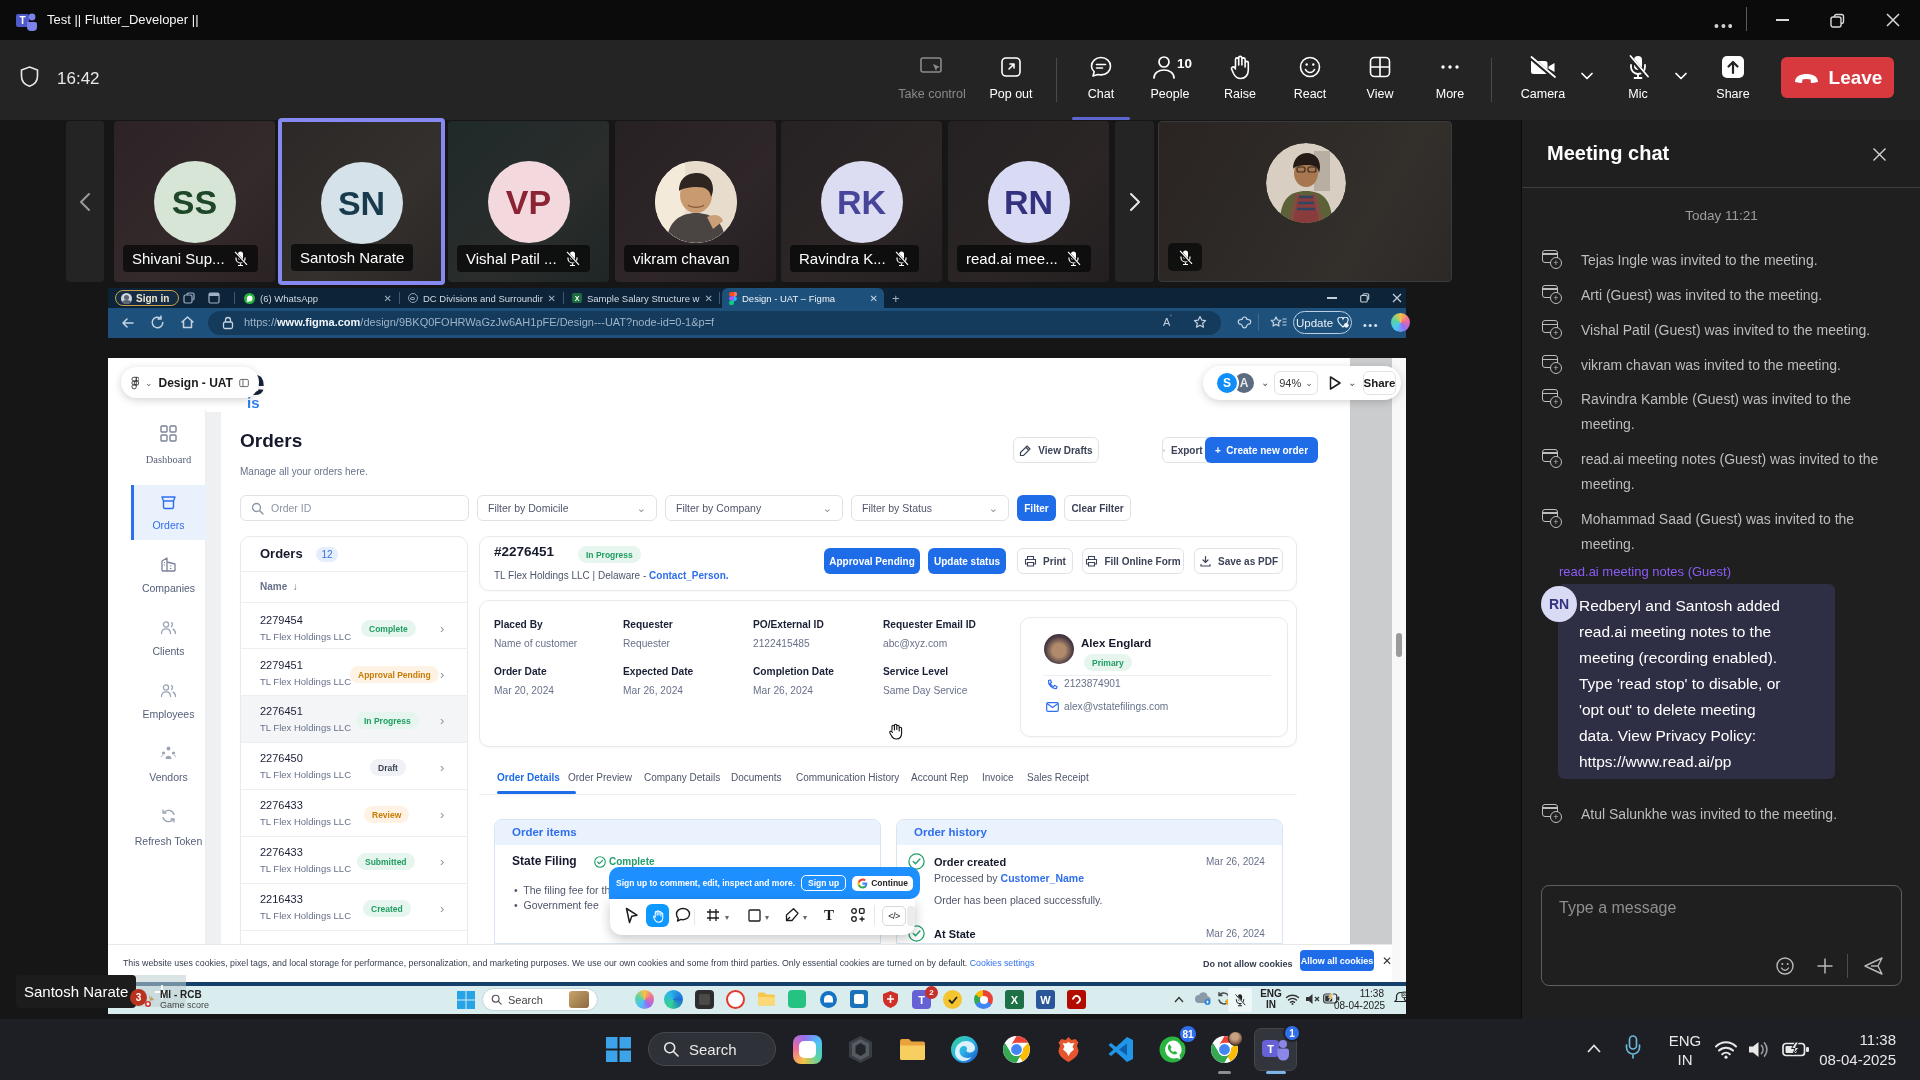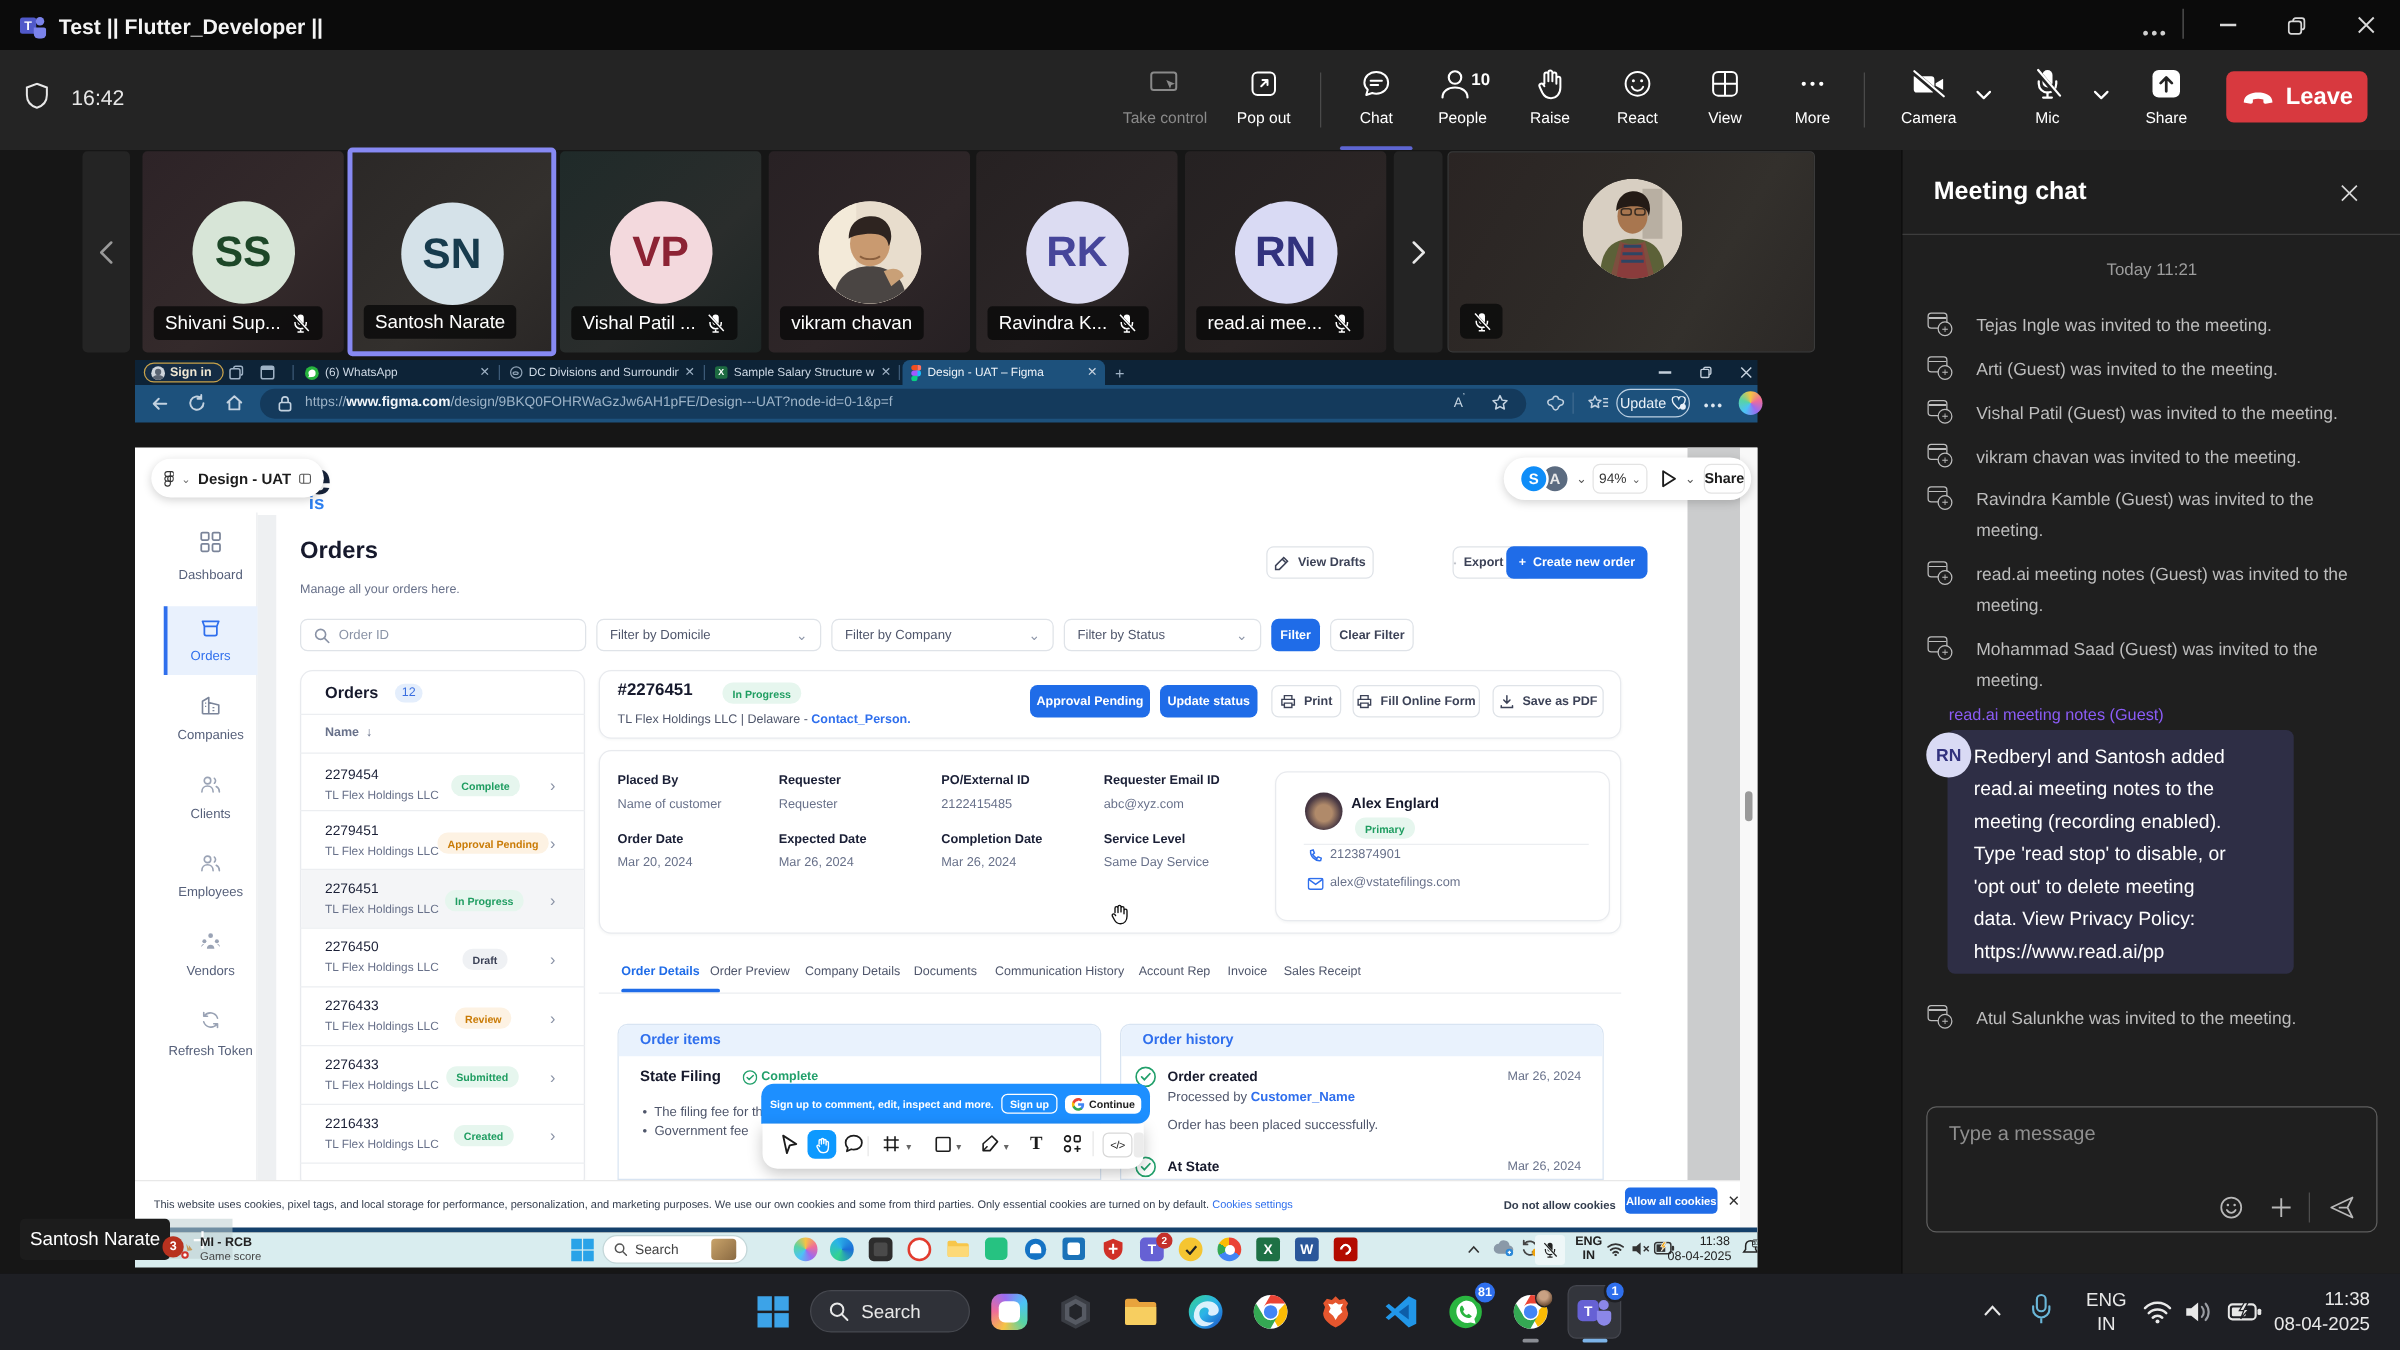--- a/index.html
+++ b/index.html
@@ -2,21 +2,21 @@
 <html><head>
 <meta charset="utf-8">
 <style>
 * { margin:0; padding:0; box-sizing:border-box; }
 html,body { width:1920px; height:1080px; overflow:hidden; background:#141414; font-family:"Liberation Sans", sans-serif; }
 .abs { position:absolute; }
 svg { display:block; }
 
 
 #titlebar { position:absolute; left:0; top:0; width:1920px; height:40px; background:#0b0b0b; color:#fff; }
-#titlebar .title { position:absolute; left:47px; top:12px; font-size:17px; font-weight:700; color:#f5f5f5; }
+#titlebar .title { position:absolute; left:47px; top:12px; font-size:13px; font-weight:400; color:#f5f5f5; }
 
 
 #toolbar { position:absolute; left:0; top:40px; width:1920px; height:80px; background:#242424; }
 .tbtn { position:absolute; top:10px; width:80px; height:64px; text-align:center; color:#fff; }
 .tbtn .ic { height:34px; display:flex; align-items:center; justify-content:center; }
 .tbtn .lb { font-size:12.5px; margin-top:3px; color:#fff; white-space:nowrap; }
 .tbtn.dim .lb { color:#8a8a8a; }
 .tdiv { position:absolute; top:18px; width:1px; height:44px; background:#4a4a4a; }
 
 
@@ -496,21 +496,21 @@
       <div class="abs" style="left:23px;top:127px;width:75px;height:55px;background:#e9f1fd;border-left:3px solid #2f6fed;"></div>
       <div id="snav">
         <div class="abs" style="left:51px;top:66px;">
             <svg width="19" height="19" viewBox="0 0 19 19">
               <rect x="2" y="2" width="6" height="6" rx="1" fill="none" stroke="#7a8499" stroke-width="1.4"></rect>
               <rect x="11" y="2" width="6" height="6" rx="1" fill="none" stroke="#7a8499" stroke-width="1.4"></rect>
               <rect x="2" y="11" width="6" height="6" rx="1" fill="none" stroke="#7a8499" stroke-width="1.4"></rect>
               <rect x="11" y="11" width="6" height="6" rx="1" fill="none" stroke="#7a8499" stroke-width="1.4"></rect>
             </svg>
           </div>
-        <div class="snavlab" style="left:23px;top:96px;">Dashboard</div>
+        <div class="snavlab" style="left:23px;top:96px;font-family:Liberation Serif, serif;">Dashboard</div>
         <div class="abs" style="left:52px;top:136px;">
             <svg width="17" height="17" viewBox="0 0 17 17">
               <path d="M2 3 h13 l-1.5 4 h-10Z M3.5 7 v6 a1.5 1.5 0 0 0 1.5 1.5 h7 A1.5 1.5 0 0 0 13.5 13 V7" fill="none" stroke="#2f6fed" stroke-width="1.4" stroke-linejoin="round"></path>
             </svg>
           </div>
         <div class="snavlab" style="left:23px;top:161px;color:#2f6fed;">Orders</div>
         <div class="abs" style="left:52px;top:198px;">
             <svg width="17" height="17" viewBox="0 0 17 17">
               <path d="M2 15 V5 l5 -3 v13 M7 15 V6 l8 2 v7 M2 15 h13" fill="none" stroke="#7a8499" stroke-width="1.3" stroke-linejoin="round"></path>
               <path d="M4 6.5 h1 M4 9 h1 M10 10 h1.5 M10 12.5 h1.5" stroke="#7a8499" stroke-width="1"></path>

